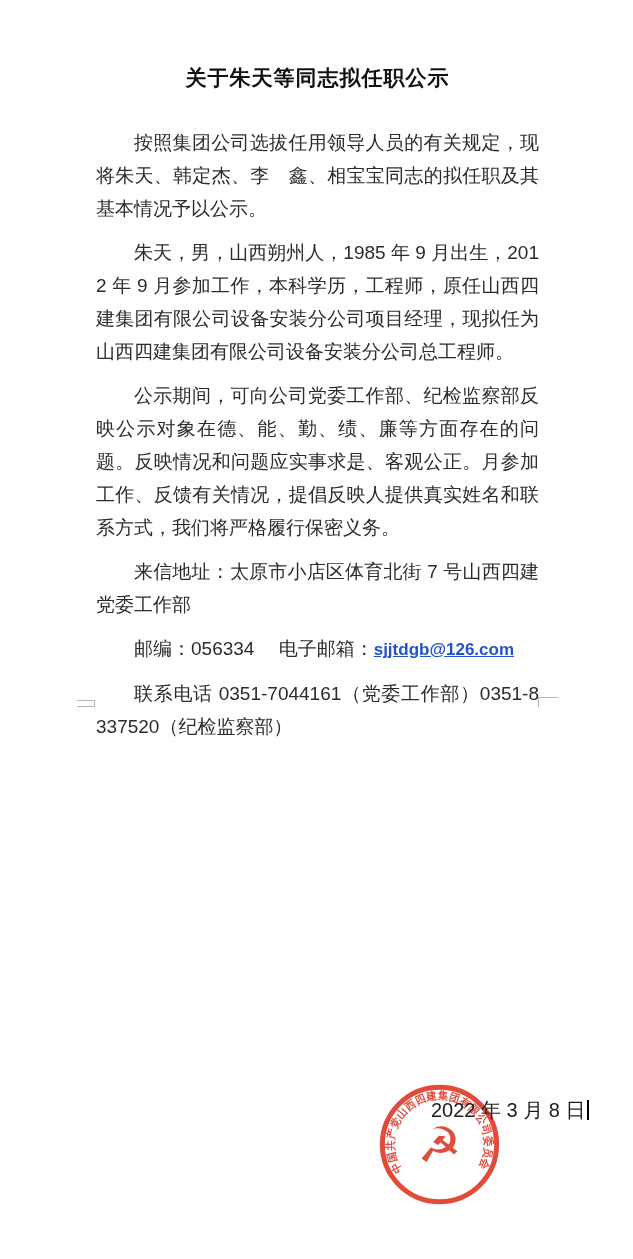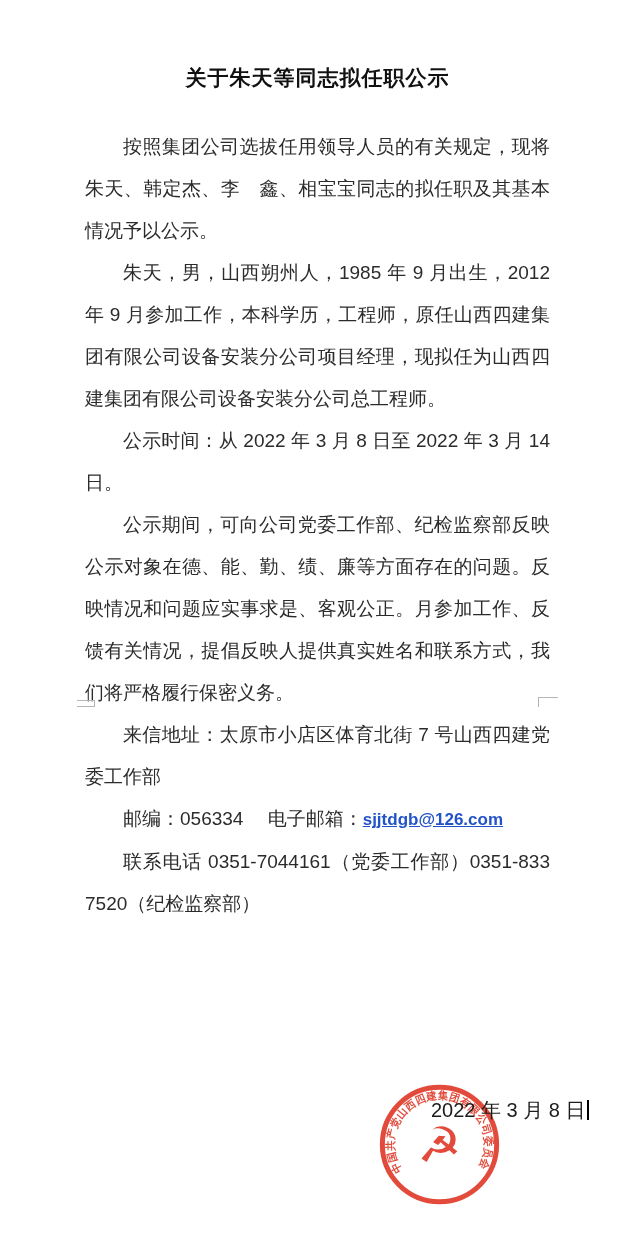--- a/index.html
+++ b/index.html
@@ -21,23 +21,23 @@
   .doc-title {
     font-size: 21px;
     font-weight: bold;
     text-align: center;
     line-height: 35px;
     margin: 0 0 31px 0;
     color: #111111;
     letter-spacing: 1px;
   }
   .para {
-    margin: 0;
+    margin: 11px;
     font-size: 19px;
-    line-height: 42px;
+    line-height: 33px;
     text-align: justify;
     text-indent: 38px;
     word-break: break-all;
   }
   .email-link {
     color: #2353C8;
     font-weight: bold;
     text-decoration: underline;
     cursor: pointer;
     font-size: 17px;
@@ -93,21 +93,20 @@
 </head>
 <body>
 
 <div class="page">
 
   <div class="content">
     <h1 class="doc-title"><span>关于朱天等同志拟任职公示</span></h1>
 
     <p class="para">按照集团公司选拔任用领导人员的有关规定，现将朱天、韩定杰、李　鑫、相宝宝同志的拟任职及其基本情况予以公示。</p>
     <p class="para">朱天，男，山西朔州人，1985 年 9 月出生，2012 年 9 月参加工作，本科学历，工程师，原任山西四建集团有限公司设备安装分公司项目经理，现拟任为山西四建集团有限公司设备安装分公司总工程师。</p>
-    <p class="para">公示时间：从 2022 年 3 月 8 日至 2022 年 3 月 14 日。</p>
     <p class="para">公示期间，可向公司党委工作部、纪检监察部反映公示对象在德、能、勤、绩、廉等方面存在的问题。反映情况和问题应实事求是、客观公正。月参加工作、反馈有关情况，提倡反映人提供真实姓名和联系方式，我们将严格履行保密义务。</p>
     <p class="para">来信地址：太原市小店区体育北街 7 号山西四建党委工作部</p>
 
     <p class="para"><span>邮编：056334　 电子邮箱：</span><a class="email-link">sjjtdgb@126.com</a></p>
 
     <p class="para">联系电话 0351-7044161（党委工作部）0351-8337520（纪检监察部）</p>
   </div>
 
   <div class="boundary-mark-left"></div>
   <div class="boundary-mark-right"></div>

